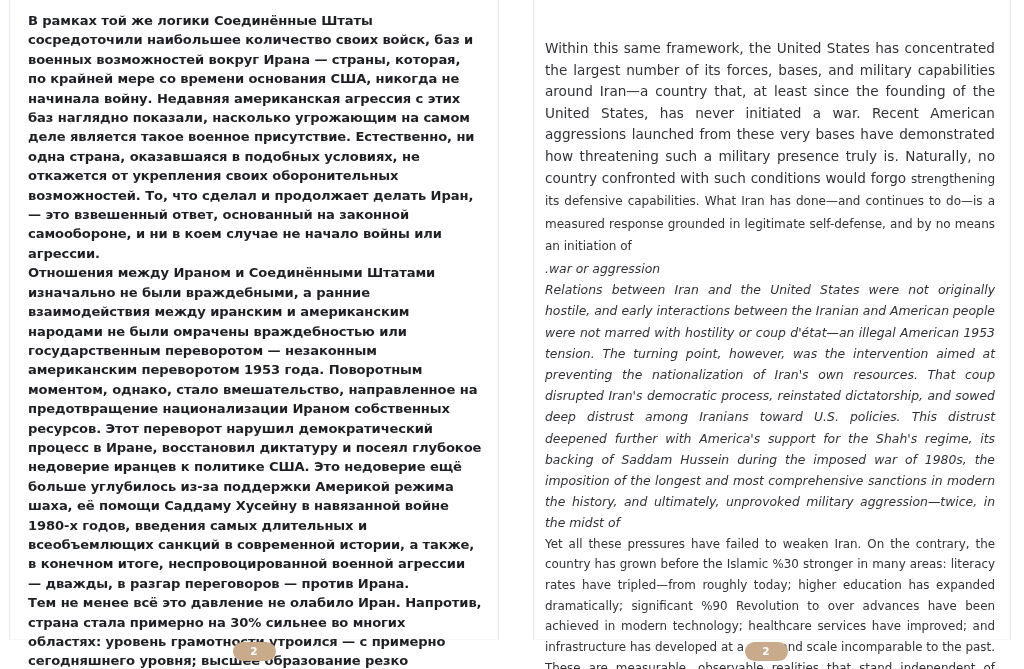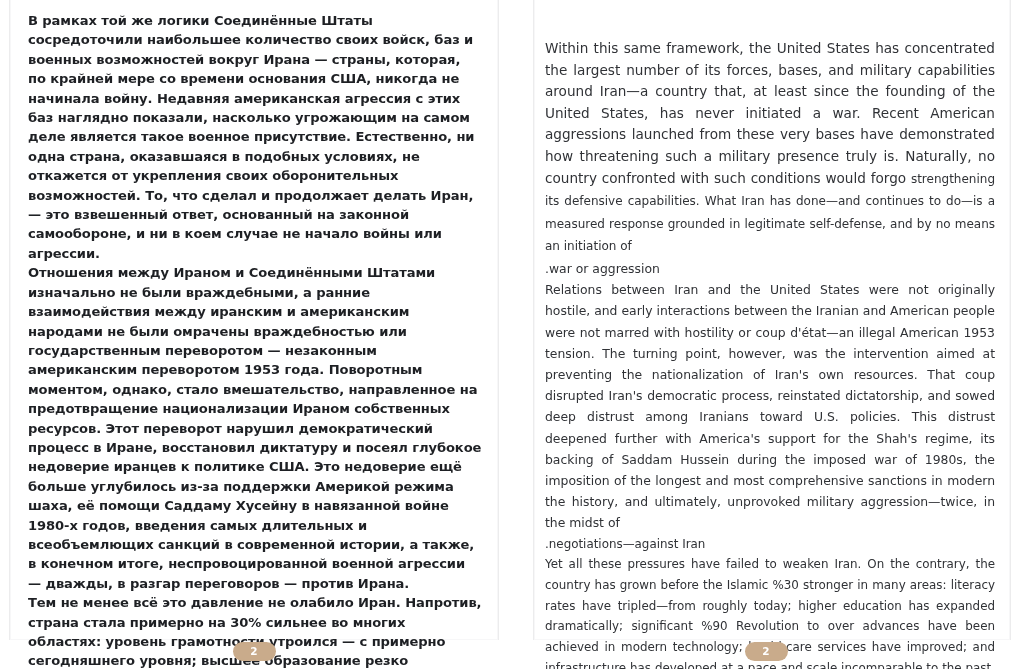--- a/index.html
+++ b/index.html
@@ -68,21 +68,21 @@
 
   
   .en p {
     margin: 0;
     color: #303236;
     text-align: justify;
     text-justify: inter-word;
   }
   .en .blk1 { font-size: 13.6px; line-height: 21.6px; letter-spacing: 0px; margin-top: 27px; }
   .en .blk1 .shrink-a { font-size: 12.0px; }
-  .en .blk2 { font-size: 12.4px; line-height: 21.2px; }
+  .en .blk2 { font-size: 12.4px; line-height: 21.2px; font-style: italic; }
   .en .blk3 { font-size: 11.9px; line-height: 20.7px; }
   .en .tail { text-align: left; }
 
   
   .page-badge-wrap {
     position: absolute;
     bottom: 8px;
     left: 0;
     right: 0;
     display: flex;
@@ -127,21 +127,20 @@
     </div>
   </div>
 
   <div class="page-col right-col">
     <div class="page-sheet"></div>
 
     <div class="text-body en">
       <p class="blk1"><span>Within this same framework, the United States has concentrated the largest number of its forces, bases, and military capabilities around Iran—a country that, at least since the founding of the United States, has never initiated a war. Recent American aggressions launched from these very bases have demonstrated how threatening such a military presence truly is. Naturally, no country confronted with such conditions would forgo </span><span class="shrink-a">strengthening its defensive capabilities. What Iran has done—and continues to do—is a measured response grounded in legitimate self-defense, and by no means an initiation of</span></p>
       <p class="blk2 tail">.war or aggression</p>
       <p class="blk2">Relations between Iran and the United States were not originally hostile, and early interactions between the Iranian and American people were not marred with hostility or coup d'état—an illegal American 1953 tension. The turning point, however, was the intervention aimed at preventing the nationalization of Iran's own resources. That coup disrupted Iran's democratic process, reinstated dictatorship, and sowed deep distrust among Iranians toward U.S. policies. This distrust deepened further with America's support for the Shah's regime, its backing of Saddam Hussein during the imposed war of 1980s, the imposition of the longest and most comprehensive sanctions in modern the history, and ultimately, unprovoked military aggression—twice, in the midst of</p>
-      <p class="blk3 tail">.negotiations—against Iran</p>
       <p class="blk3">Yet all these pressures have failed to weaken Iran. On the contrary, the country has grown before the Islamic %30 stronger in many areas: literacy rates have tripled—from roughly today; higher education has expanded dramatically; significant %90 Revolution to over advances have been achieved in modern technology; healthcare services have improved; and infrastructure has developed at a pace and scale incomparable to the past. These are measurable, observable realities that stand independent of fabricated</p>
 
     </div>
 
     <div class="page-badge-wrap">
       <span class="page-badge">2</span>
     </div>
   </div>
 
 </div>

